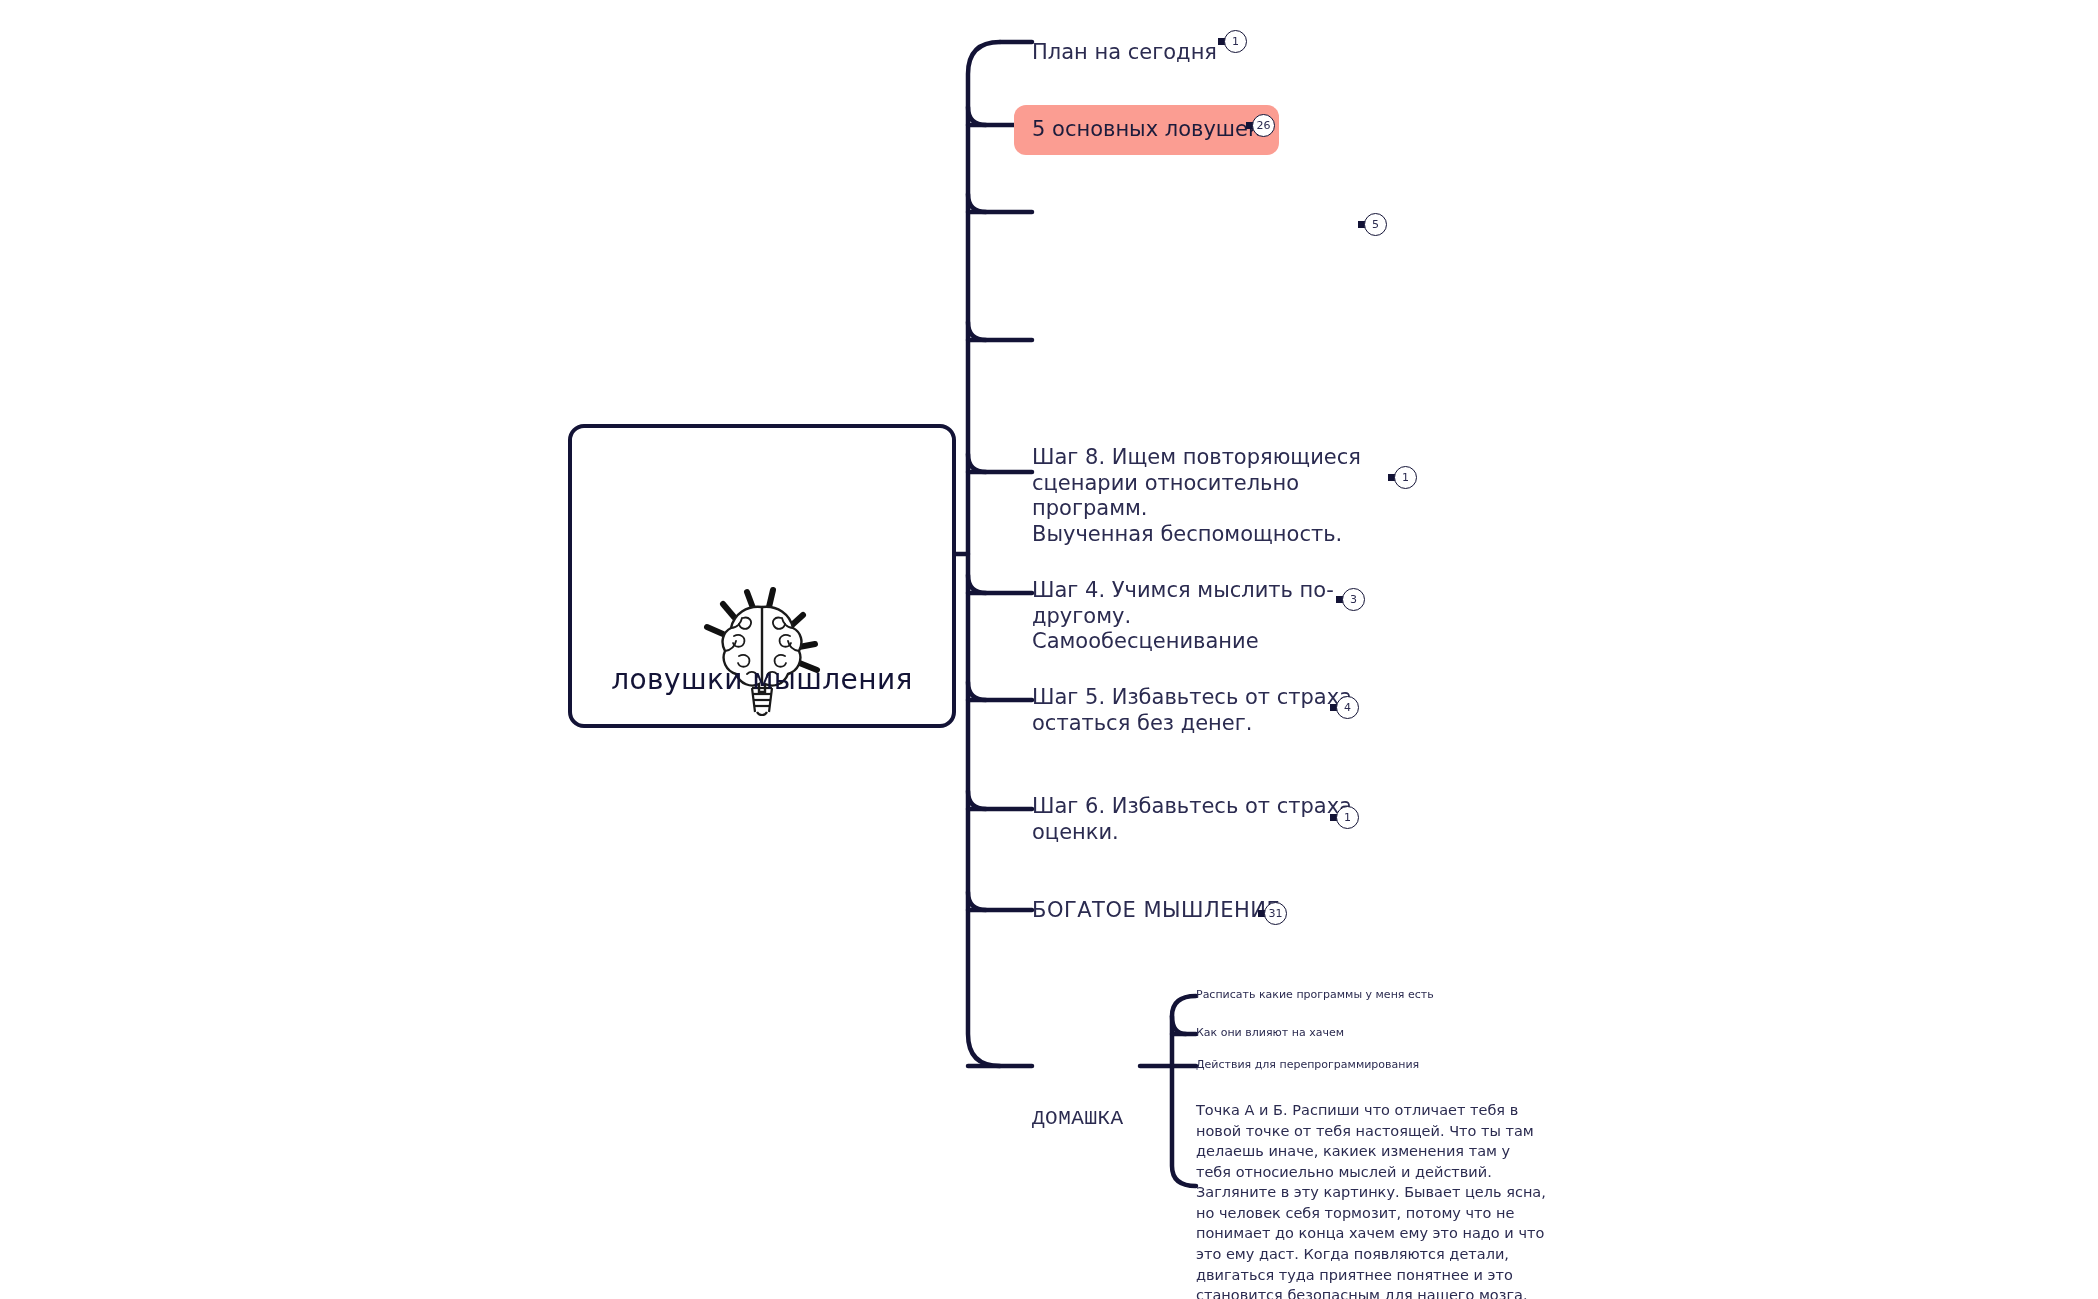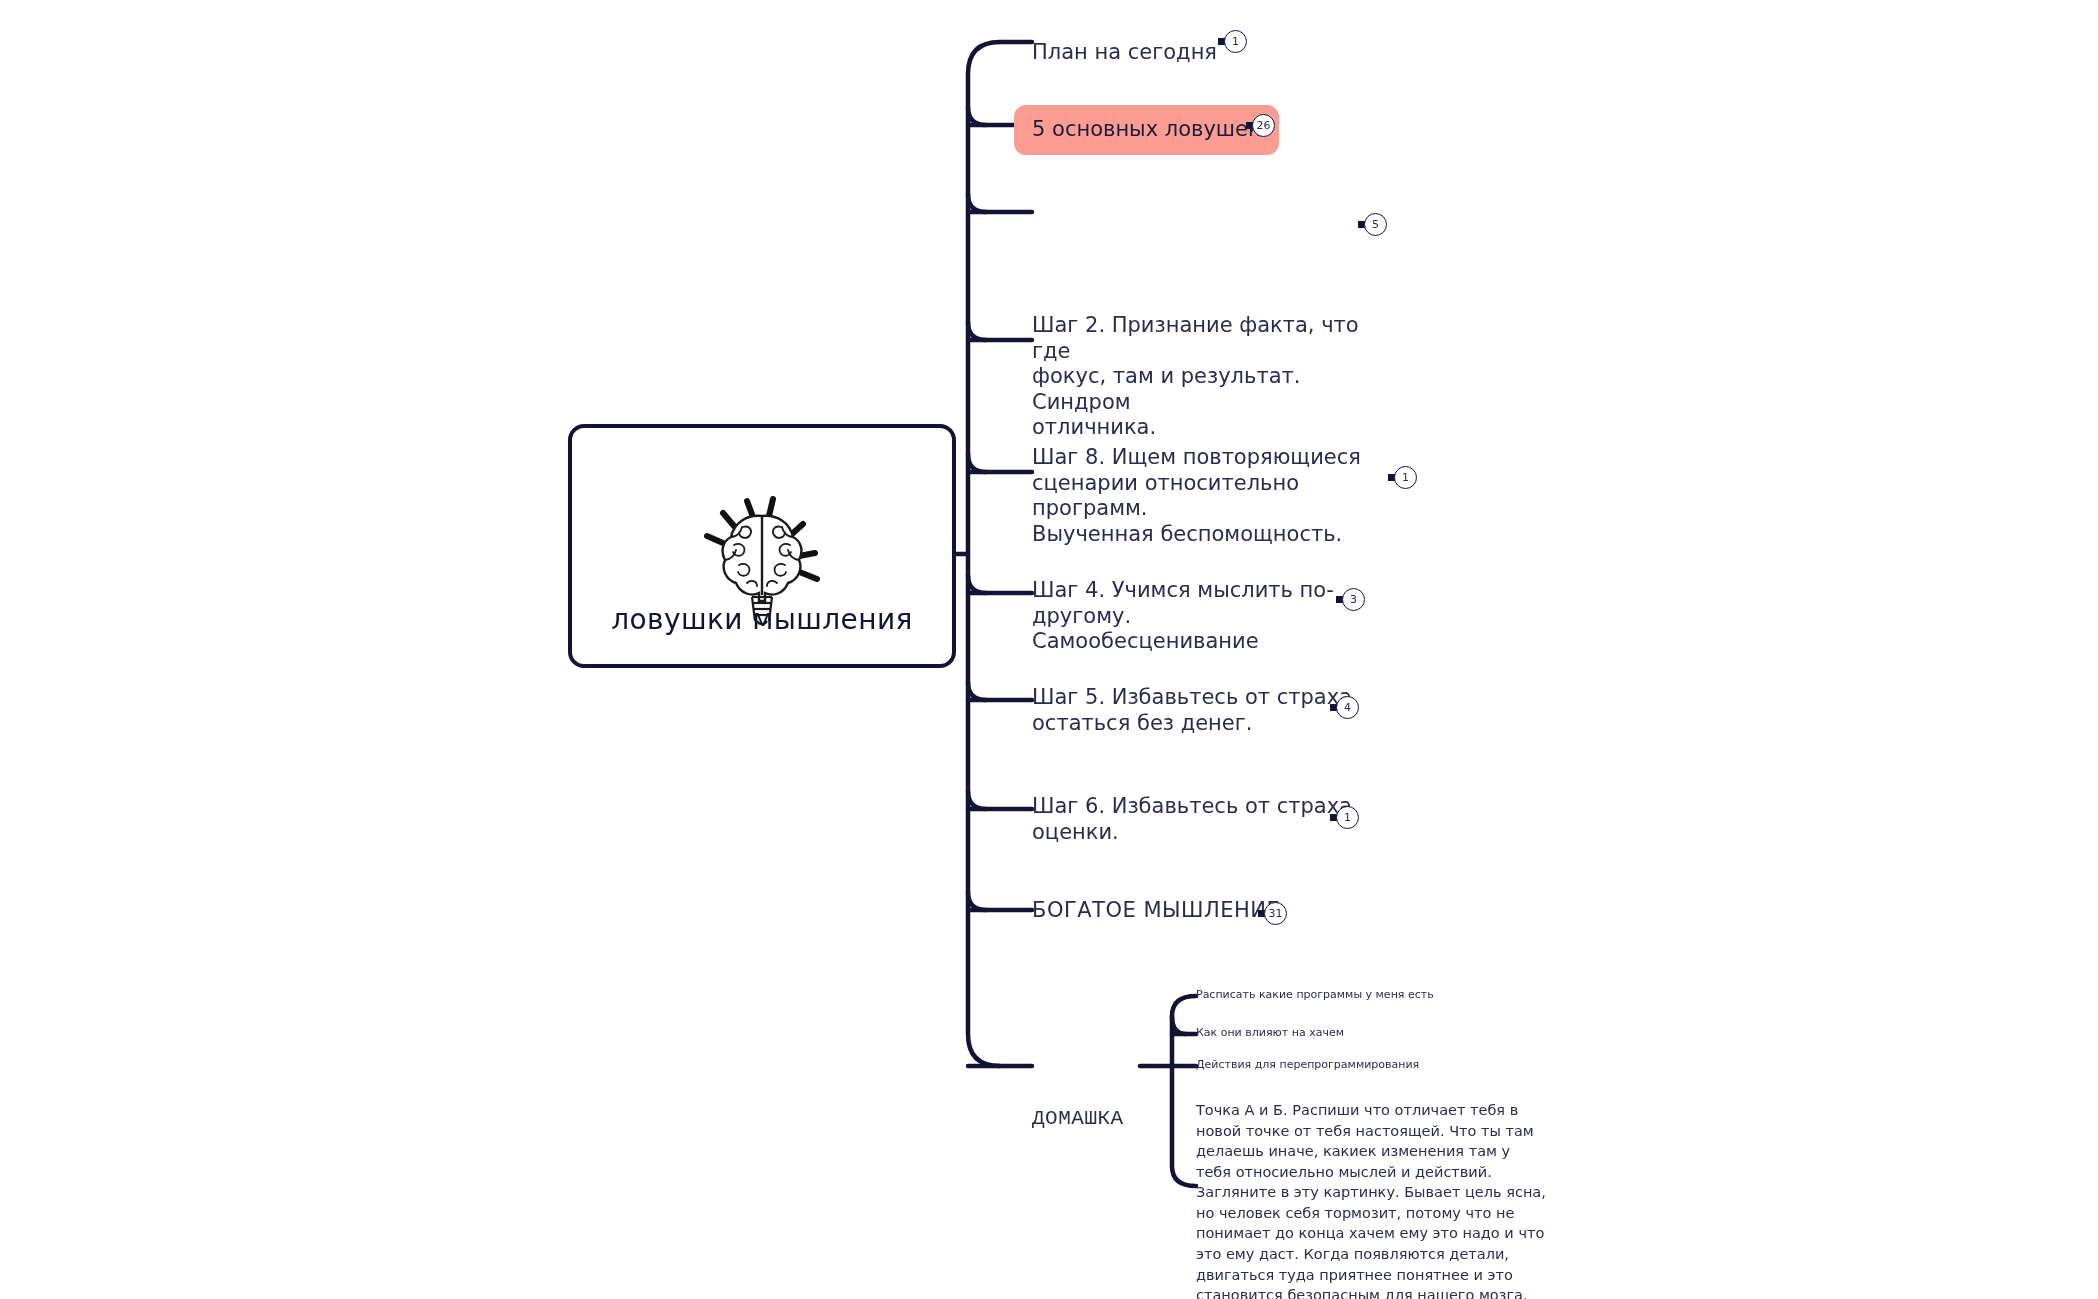--- a/index.html
+++ b/index.html
@@ -30,29 +30,29 @@
     height: 1299px;
     pointer-events: none;
   }
 
   
   #root-node {
     position: absolute;
     left: 568px;
     top: 424px;
     width: 388px;
-    height: 244px;
+    height: 304px;
     border: 4px solid #131336;
     border-radius: 16px;
     background: #ffffff;
     box-sizing: border-box;
     display: flex;
     flex-direction: column;
     align-items: center;
-    justify-content: center;
+    justify-content: flex-end;
   }
   #root-icon {
     margin-top: 24px;
     width: 150px;
     height: 150px;
   }
   #root-title {
     position: absolute;
     left: 0;
     right: 0;
@@ -254,25 +254,20 @@
   <div class="badge" style="left:1246px; top:114px;">
     <div class="tab"></div>
     <div class="circle">26</div>
   </div>
 
   <div class="badge" style="left:1358px; top:213px;">
     <div class="tab"></div>
     <div class="circle">5</div>
   </div>
 
-  <div class="branch" style="top:313px;">
-    <div class="branch-text">Шаг 2. Признание факта, что где
-фокус, там и результат. Синдром
-отличника.</div>
-  </div>
 
   <div class="branch" style="top:445px;">
     <div class="branch-text">Шаг 8. Ищем повторяющиеся
 сценарии относительно программ.
 Выученная беспомощность.</div>
   </div>
   <div class="badge" style="left:1388px; top:466px;">
     <div class="tab"></div>
     <div class="circle">1</div>
   </div>

